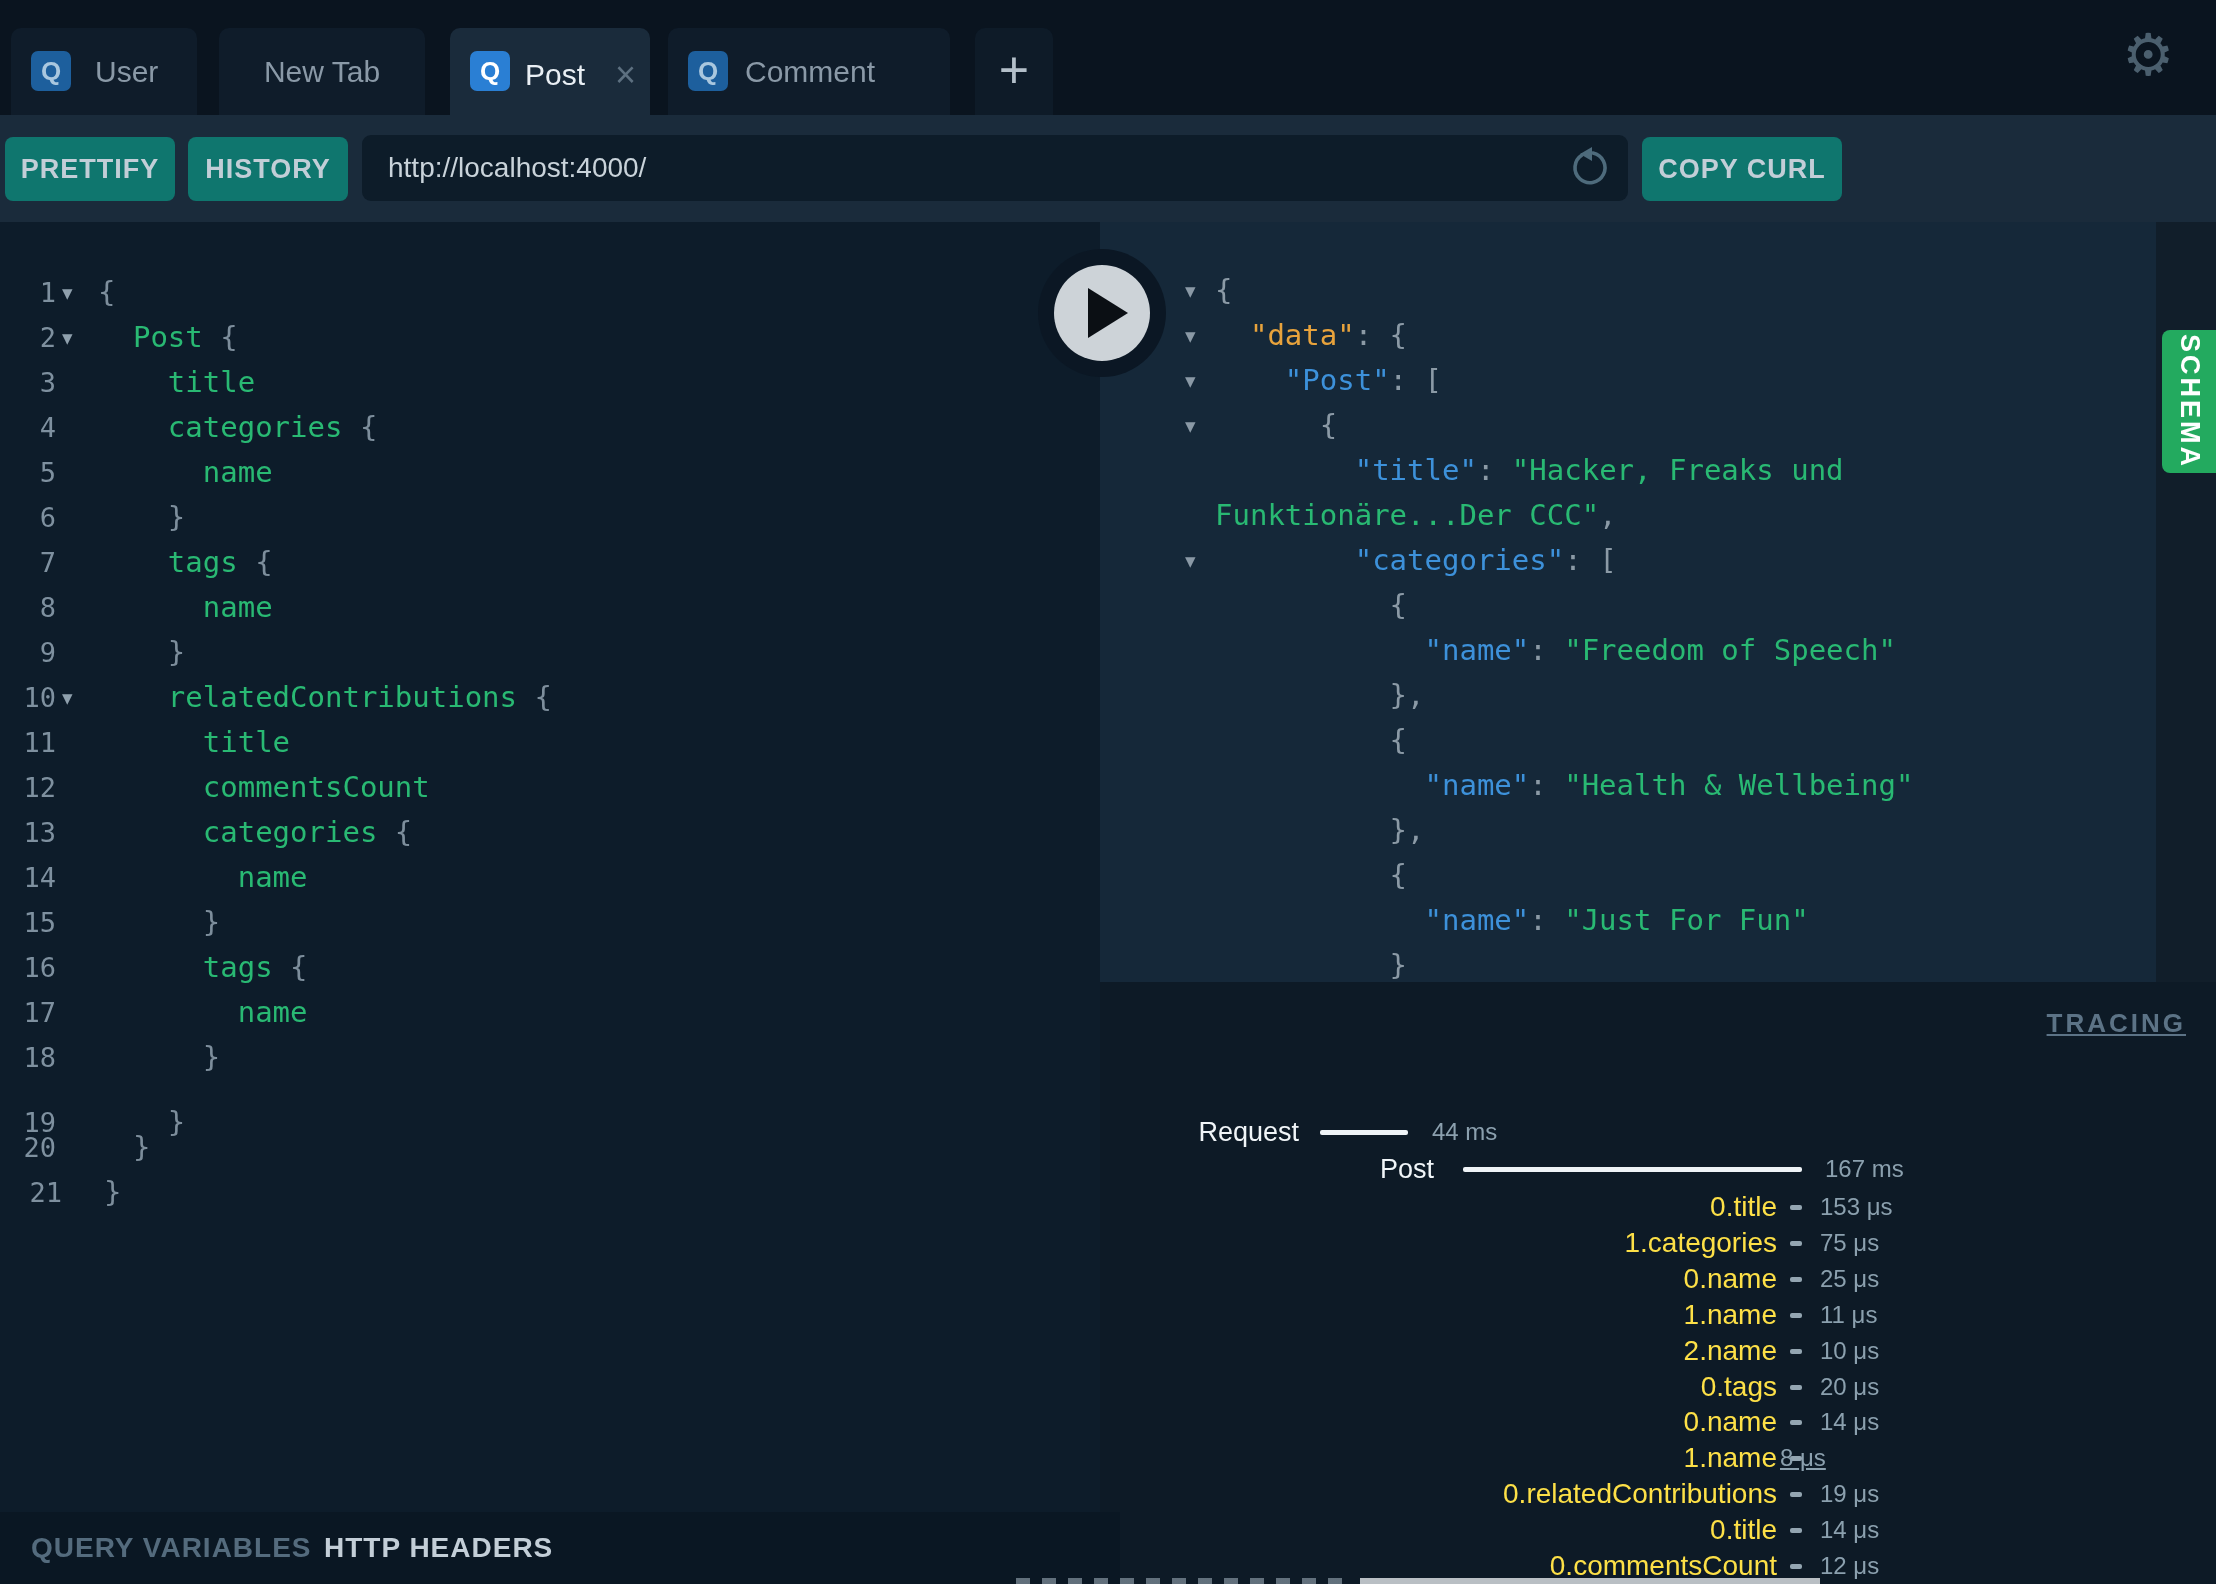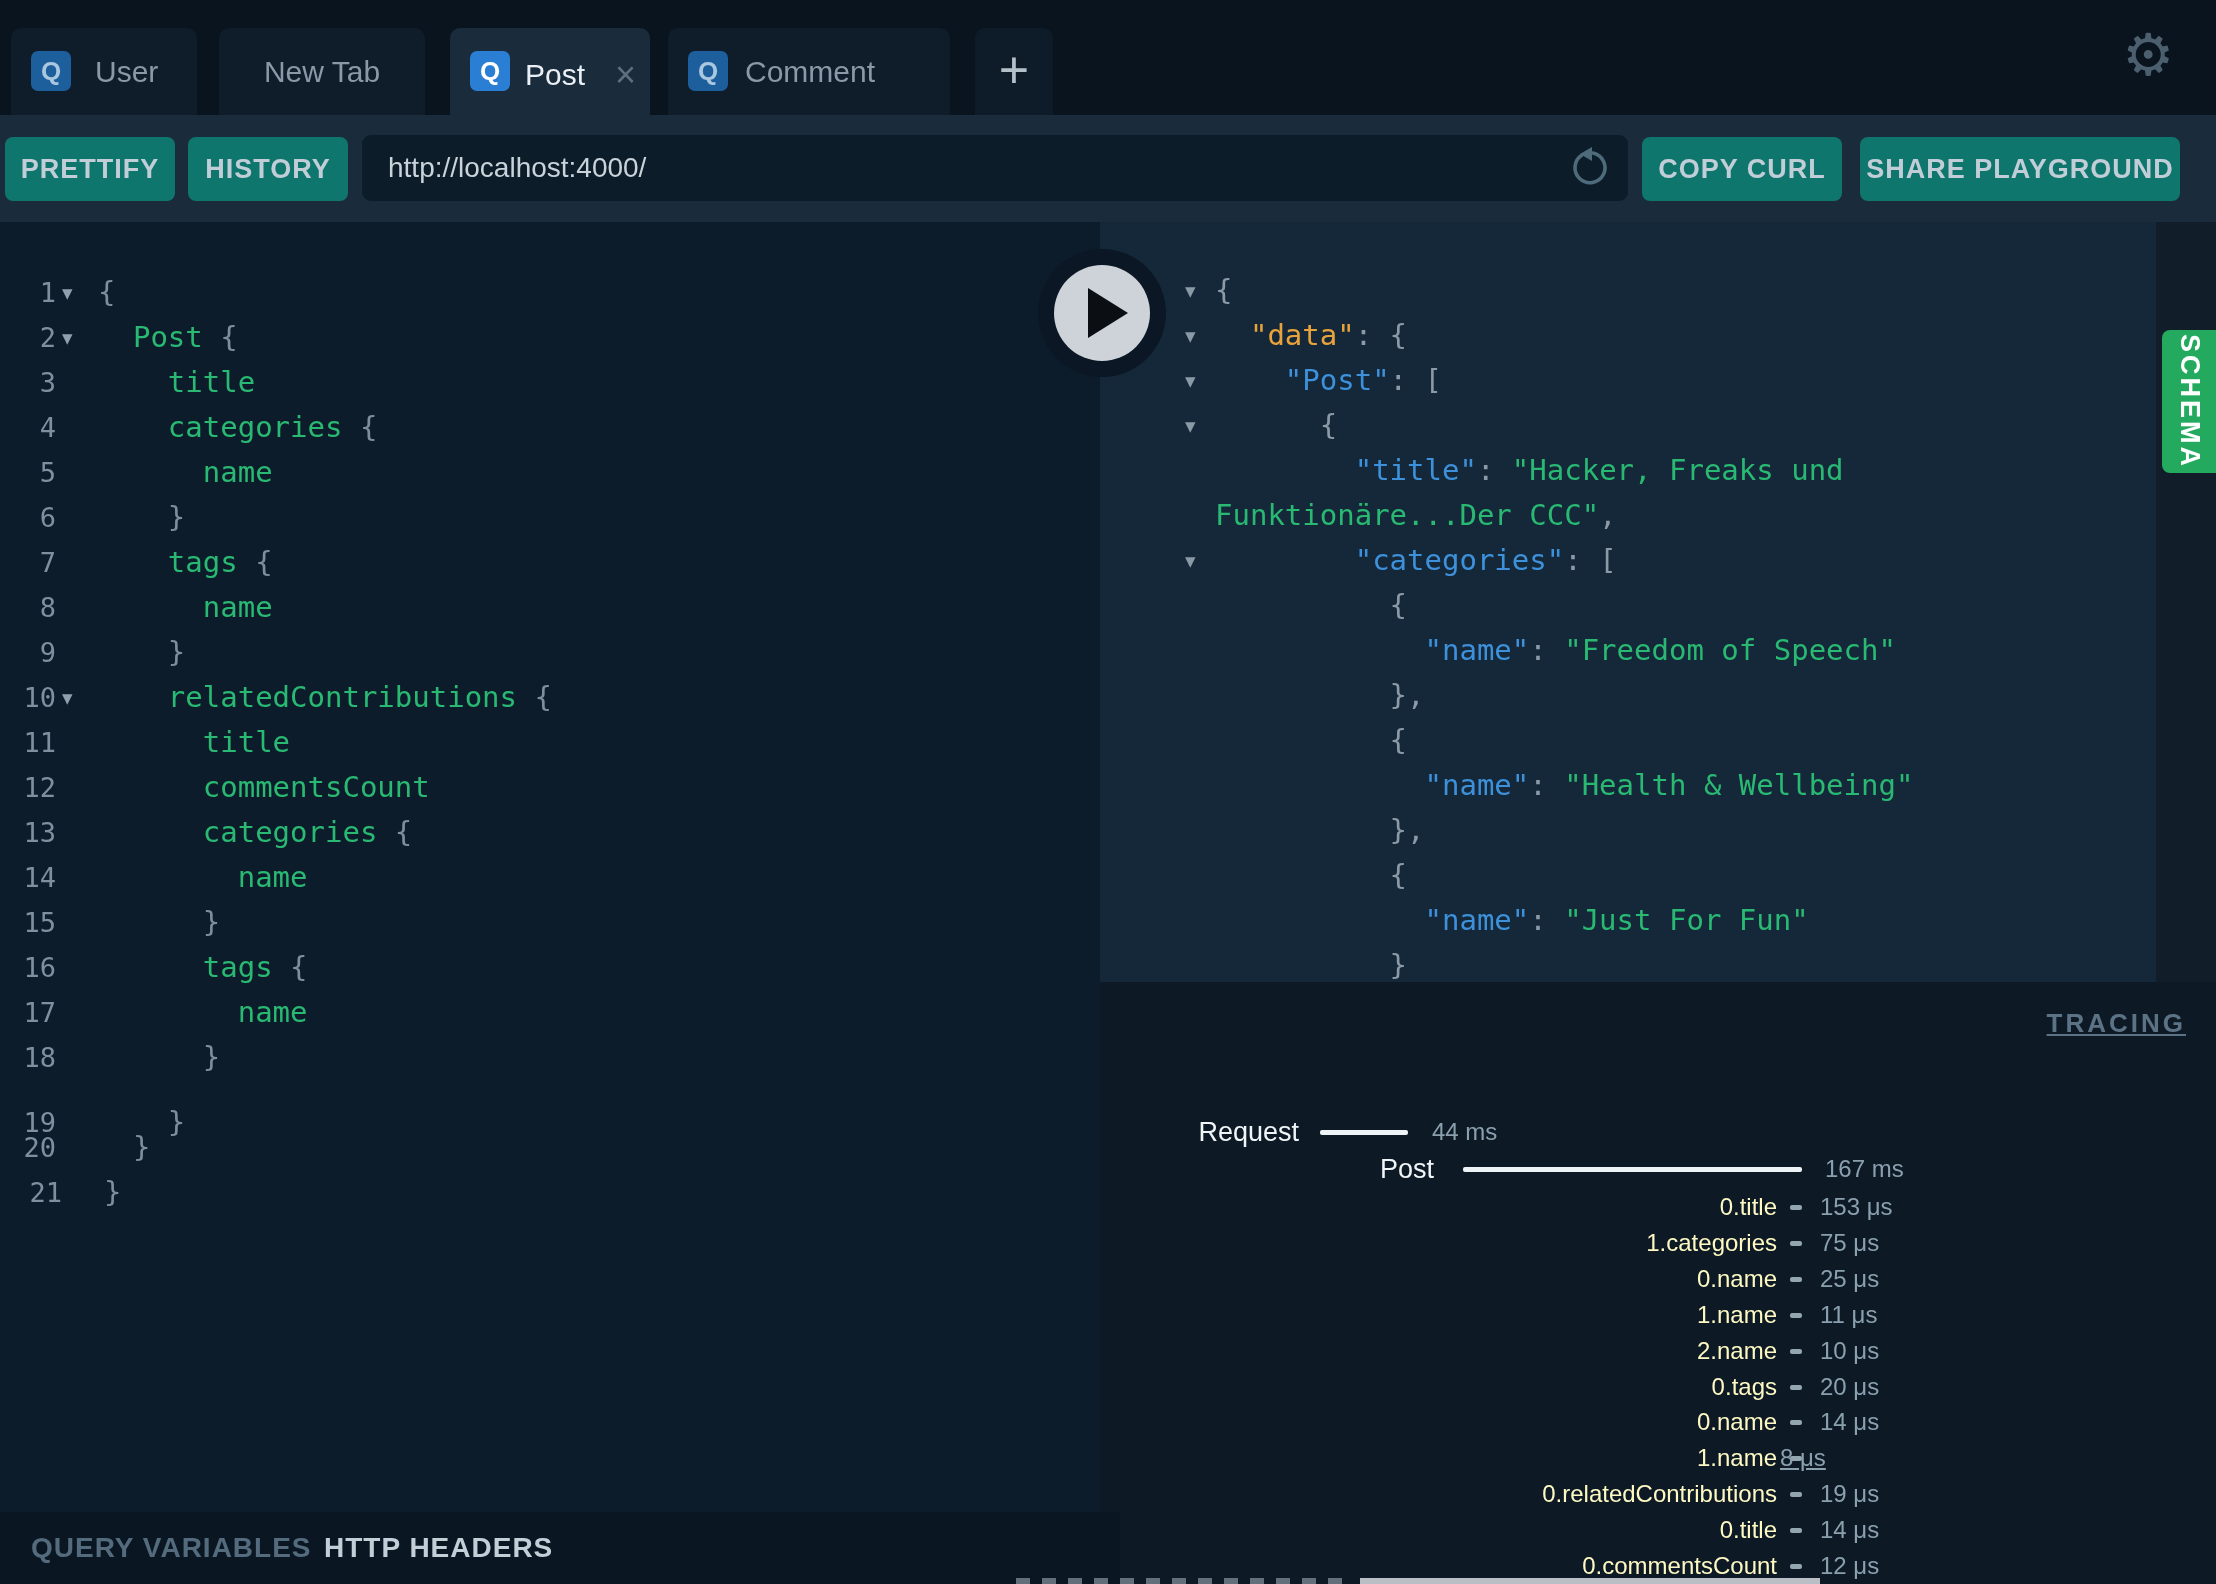--- a/index.html
+++ b/index.html
@@ -69,21 +69,21 @@
     border-left:40px solid #0b0f14;border-top:25px solid transparent;border-bottom:25px solid transparent;}
 
   
   #schema-tab{position:absolute;left:2162px;top:330px;width:54px;height:143px;background:#23aa5f;
     border-radius:8px 0 0 8px;cursor:pointer;display:flex;align-items:center;justify-content:center;}
   #schema-tab span{writing-mode:vertical-rl;color:#ffffff;font-weight:bold;font-size:27px;letter-spacing:3px;}
 
   
   .tr-title{position:absolute;right:30px;top:26px;font-size:26px;font-weight:bold;letter-spacing:3px;color:#5c7386;text-decoration:underline;}
   .tr-row{position:absolute;left:0;width:1116px;height:32px;}
-  .tr-label{position:absolute;left:0;text-align:right;font-size:24px;color:#fef9c3;line-height:32px;white-space:nowrap;}
+  .tr-label{position:absolute;left:0;text-align:right;font-size:28px;color:#fde047;line-height:32px;white-space:nowrap;}
   .tr-label.big{font-size:27px;color:#f0f5f8;}
   .tr-value{position:absolute;font-size:24px;color:#8ba0ae;line-height:32px;white-space:nowrap;}
   .tr-bar{position:absolute;height:5px;background:#eef3f6;border-radius:2px;top:14px;}
   .tr-dash{position:absolute;left:690px;width:12px;height:5px;background:#93a5b1;top:14px;border-radius:2px;}
 
   
   .qv{position:absolute;top:50%;transform:translateY(-50%);font-weight:bold;font-size:28px;letter-spacing:1px;cursor:pointer;}
   #qv-variables{left:31px;color:#546b7d;}
   #qv-headers{left:324px;color:#c3ced7;}
 
@@ -126,21 +126,20 @@
     <button class="tbtn" id="btn-prettify">PRETTIFY</button>
     <button class="tbtn" id="btn-history">HISTORY</button>
     <div id="urlbox">
       <input id="url-input" readonly="" value="http://localhost:4000/" style="">
       <svg id="reload-icon" width="44" height="44" viewBox="0 0 44 44">
         <path d="M14 9 A 15 15 0 1 0 25 7" fill="none" stroke="#4e6b7c" stroke-width="3.6" stroke-linecap="round"></path>
         <polygon points="24,1 24,15 12,8" fill="#4e6b7c"></polygon>
       </svg>
     </div>
     <button class="tbtn" id="btn-copycurl">COPY CURL</button>
-    <button class="tbtn" id="btn-share">SHARE PLAYGROUND</button>
   </div>
 
   <div id="editor-pane">
     <div id="editor-lines">
         <div class="ed-line" style="top: 48px;">
           <span class="ed-num">1</span>
           <span class="ed-fold">▾</span>
           <span class="ed-code"><span class="tok-brace">{</span></span>
         </div>
         <div class="ed-line" style="top: 93px;">

